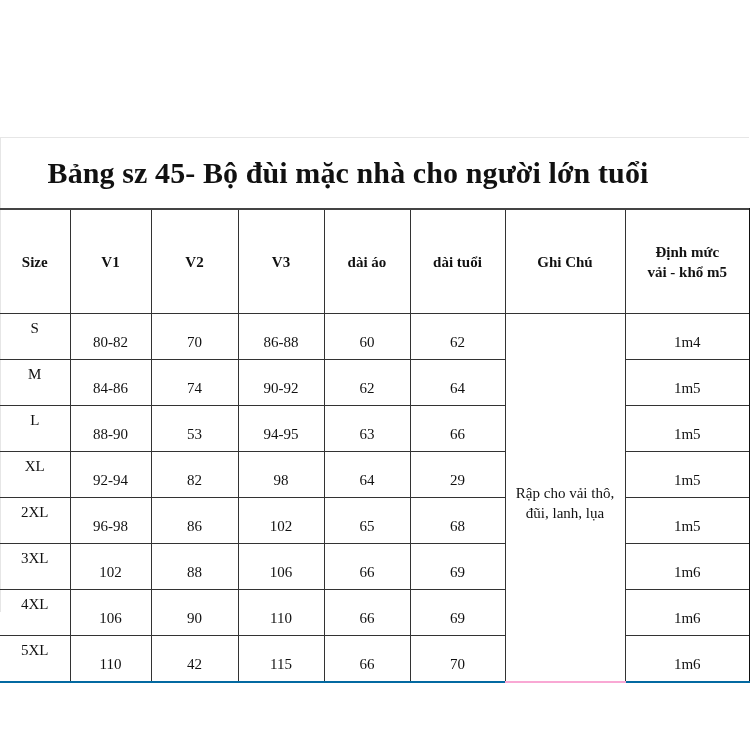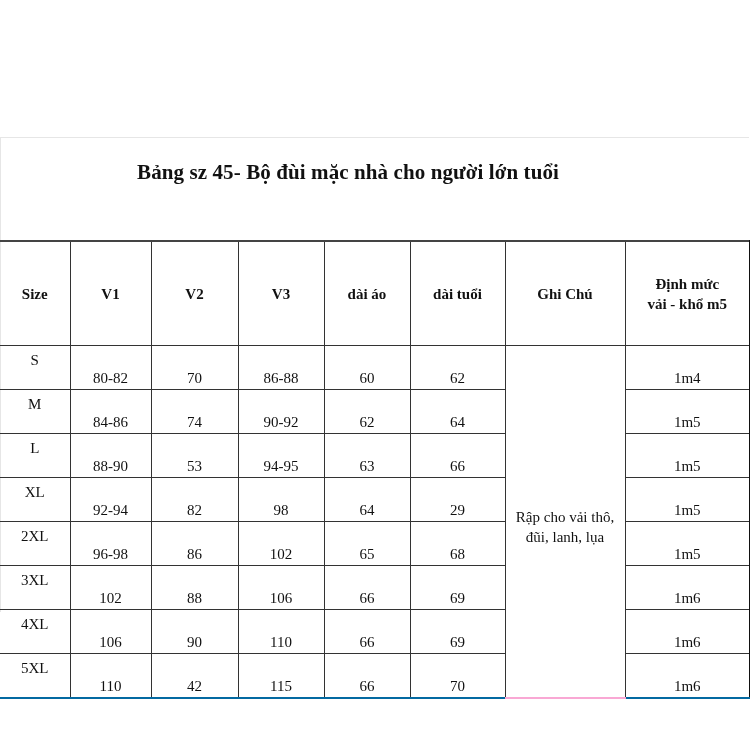--- a/index.html
+++ b/index.html
@@ -1,26 +1,26 @@
 <!DOCTYPE html>
 <html><head>
   <meta charset="utf-8">
   <style>
     html, body { margin: 0; padding: 0; background: #ffffff; }
     body { width: 750px; height: 750px; position: relative; overflow: hidden; font-family: "Liberation Serif", "DejaVu Serif", serif; color: #111; }
     .sheet { position: absolute; left: 0; top: 137px; width: 748px; height: 474px; border-top: 1px solid #e6e6e6; border-left: 1px solid #e6e6e6; }
-    .title { position: absolute; left: 0; top: 137px; width: 696px; height: 71px; display: flex; align-items: center; justify-content: center; font-weight: bold; font-size: 21px; letter-spacing: 0.1px; }
-    .grid { position: absolute; left: 0; top: 208px; width: 750px; border-collapse: collapse; table-layout: fixed; margin-top: 32px; }
+    .title { position: absolute; left: 0; top: 137px; width: 696px; height: 71px; display: flex; align-items: center; justify-content: center; font-weight: bold; font-size: 30px; letter-spacing: 0.1px; }
+    .grid { position: absolute; left: 0; top: 208px; width: 750px; border-collapse: collapse; table-layout: fixed; }
     .grid td, .grid th { border: 1.5px solid #333; padding: 0; text-align: center; }
     .grid tr:first-child th { border-top: 2px solid #444; }
     .grid tr td:first-child, .grid tr th:first-child { border-left: none; }
     .grid tr td:last-child, .grid tr th:last-child { border-right: 2px solid #111; text-align: center; }
     .grid tr:last-child td { border-bottom: 2px solid #0369a1; }
     .grid th { height: 103px; font-weight: bold; font-size: 15px; line-height: 20px; }
-    .grid td { height: 37px; font-size: 15px; vertical-align: bottom; padding-bottom: 2px; }
+    .grid td { height: 37px; font-size: 15px; vertical-align: bottom; padding-bottom: 8px; }
     .grid td.size { vertical-align: top; padding-top: 6px; padding-bottom: 0; }
     .grid td.note { vertical-align: middle; border-bottom: 2px solid #f9a8d4; line-height: 20px; padding-bottom: 0; padding-top: 10px; }
     .note-text { display: inline-block; }
   </style>
 </head>
 <body>
 
 <div class="sheet"></div>
 <div class="title">Bảng sz 45- Bộ đùi mặc nhà cho người lớn tuổi</div>
 

